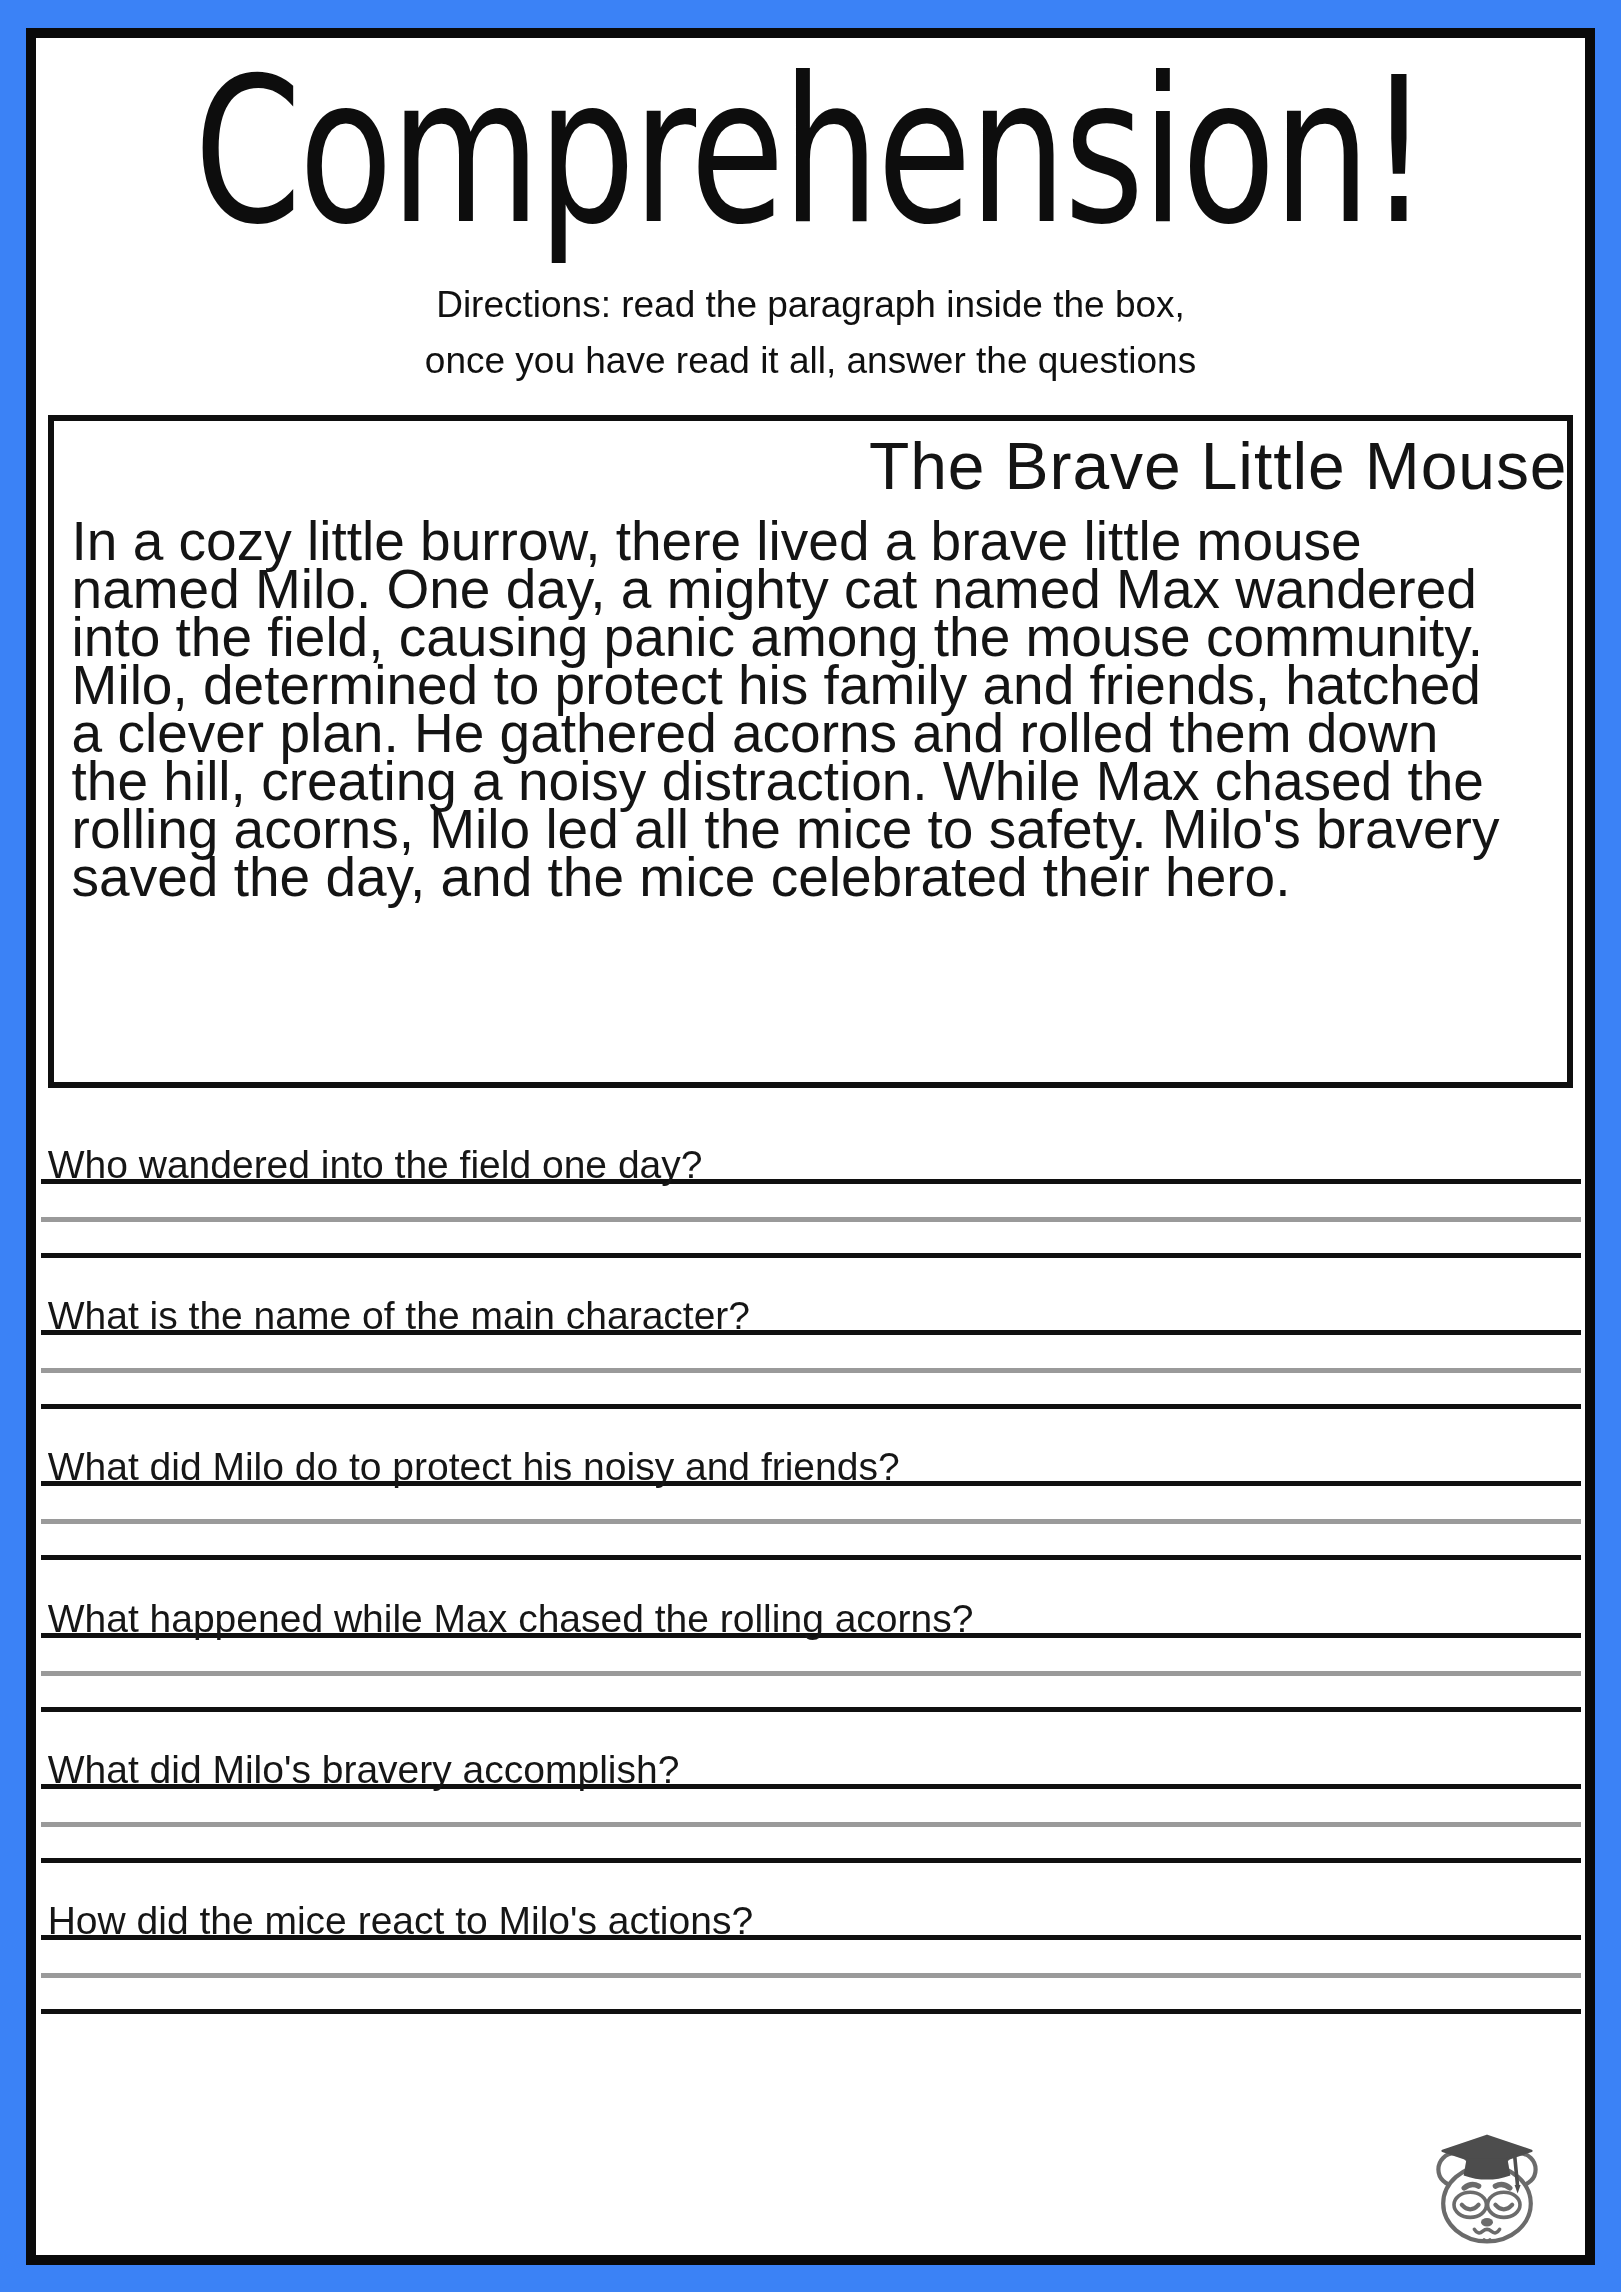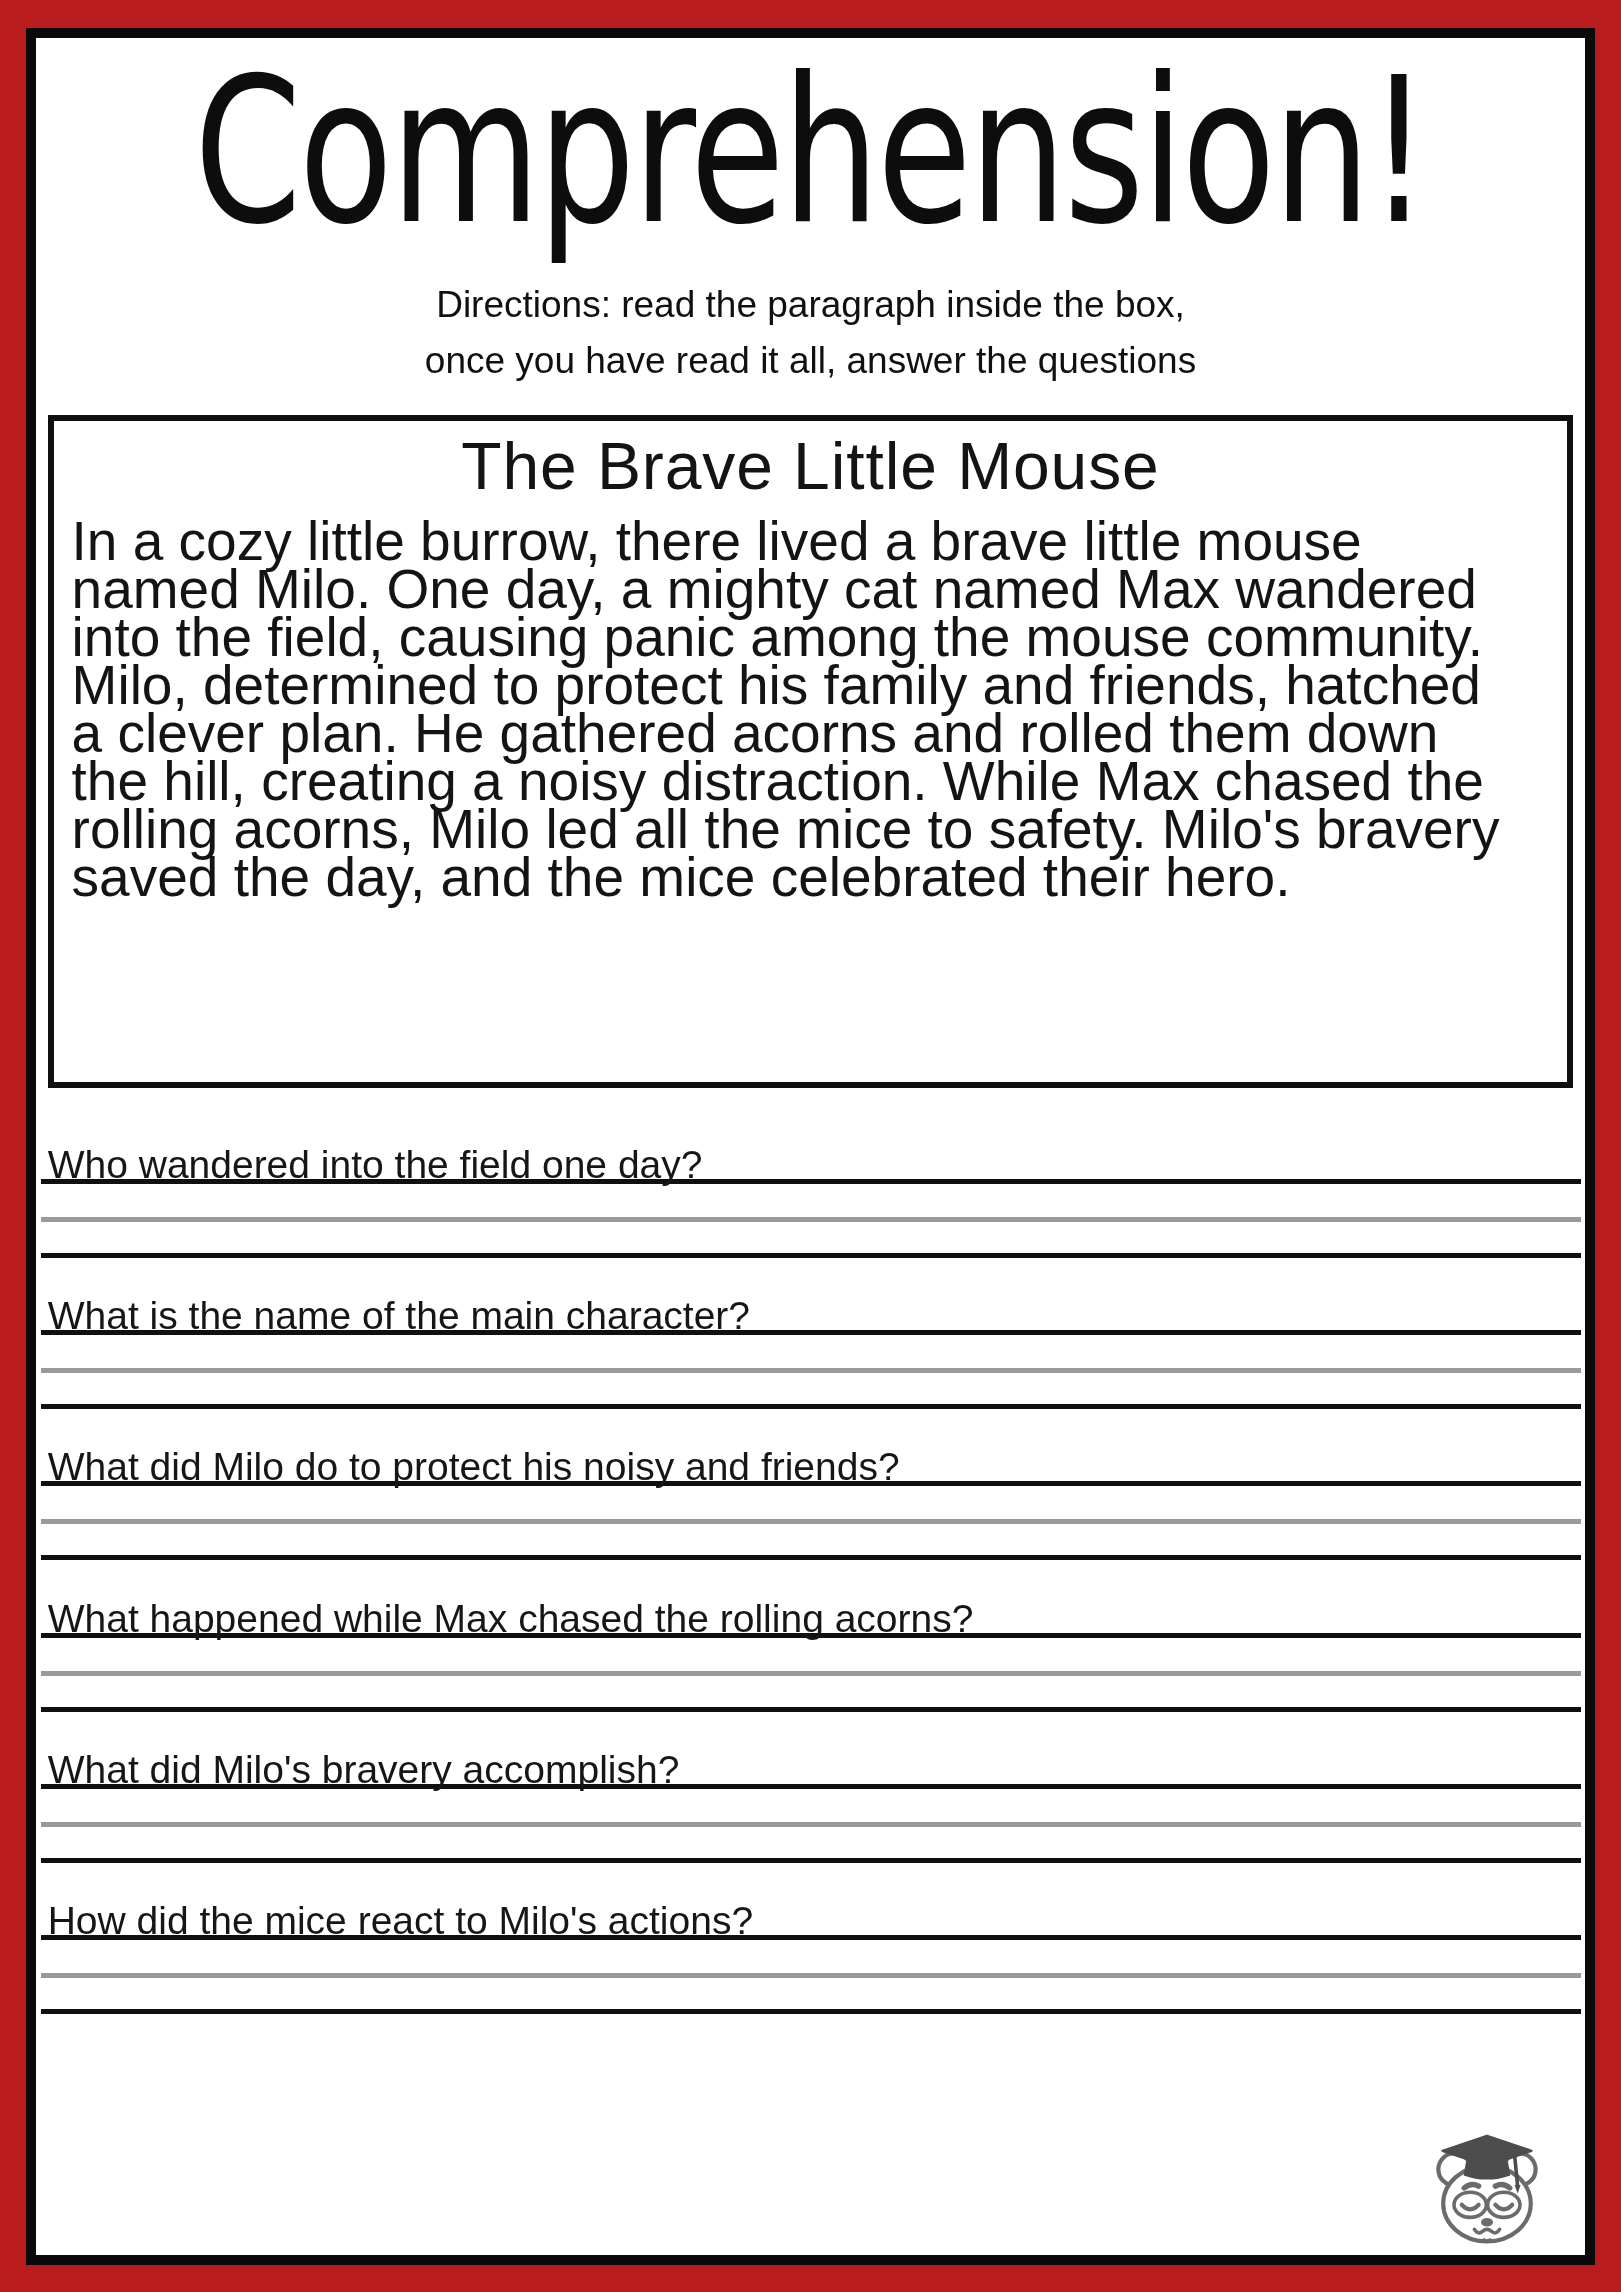--- a/index.html
+++ b/index.html
@@ -6,21 +6,21 @@
     margin: 0;
     padding: 0;
     background: #ffffff;
     font-family: "Liberation Sans", sans-serif;
     color: #0d0d0d;
   }
   .sheet {
     position: relative;
     width: 1621px;
     height: 2293px;
-    background: #b91c1c;
+    background: #3b82f6;
     overflow: hidden;
   }
   .border-frame {
     position: absolute;
     left: 26px;
     top: 28px;
     right: 26px;
     bottom: 28px;
     border: 10.7px solid #0a0a0a;
     background: #ffffff;
@@ -51,21 +51,21 @@
   .passage-box {
     margin: 26px 11.6px 0 11.6px;
     height: 673px;
     border: 6.3px solid #0f0f0f;
     box-sizing: border-box;
     background: #ffffff;
     overflow: hidden;
   }
   .passage-title {
     margin: 12.5px 0 0 0;
-    text-align: center;
+    text-align: right;
     font-weight: normal;
     font-size: 66px;
     line-height: 1;
     letter-spacing: 0.9px;
     color: #141414;
   }
   .passage-text {
     margin-top: 18px;
     padding: 0 14.3px 0 18px;
     font-size: 55px;

